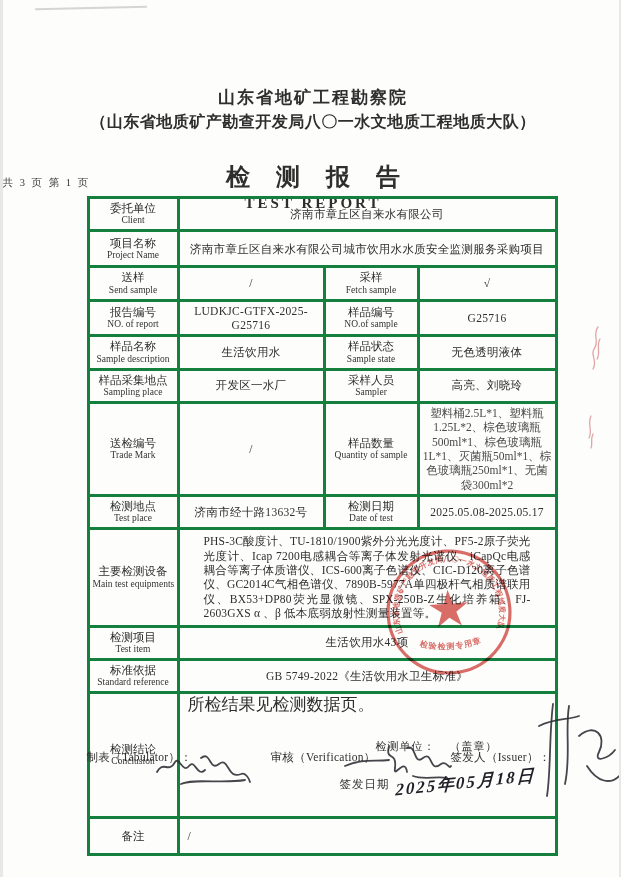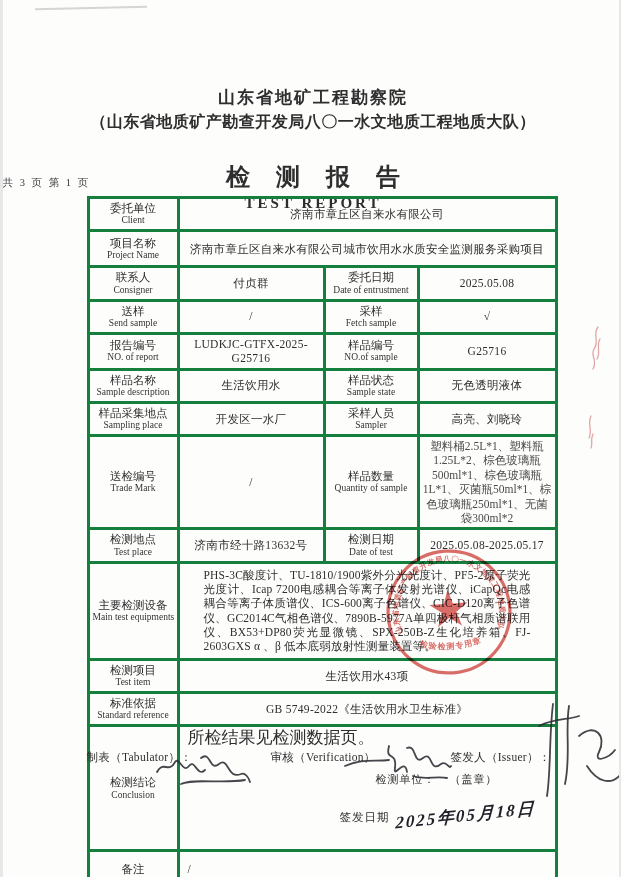--- a/index.html
+++ b/index.html
@@ -77,32 +77,20 @@
           </td>
       <td class="val" colspan="3">济南市章丘区自来水有限公司</td>
     </tr>
     <tr class="r2">
       <td class="lbl">
             <span class="cn">项目名称</span>
             <span class="en">Project Name</span>
           </td>
       <td class="val" colspan="3">济南市章丘区自来水有限公司城市饮用水水质安全监测服务采购项目</td>
     </tr>
-    <tr class="r3">
-      <td class="lbl">
-            <span class="cn">联系人</span>
-            <span class="en">Consigner</span>
-          </td>
-      <td class="val">付贞群</td>
-      <td class="lbl">
-            <span class="cn">委托日期</span>
-            <span class="en">Date of entrustment</span>
-          </td>
-      <td class="val">2025.05.08</td>
-    </tr>
     <tr class="r4">
       <td class="lbl">
             <span class="cn">送样</span>
             <span class="en">Send sample</span>
           </td>
       <td class="val">/</td>
       <td class="lbl">
             <span class="cn">采样</span>
             <span class="en">Fetch sample</span>
           </td>

